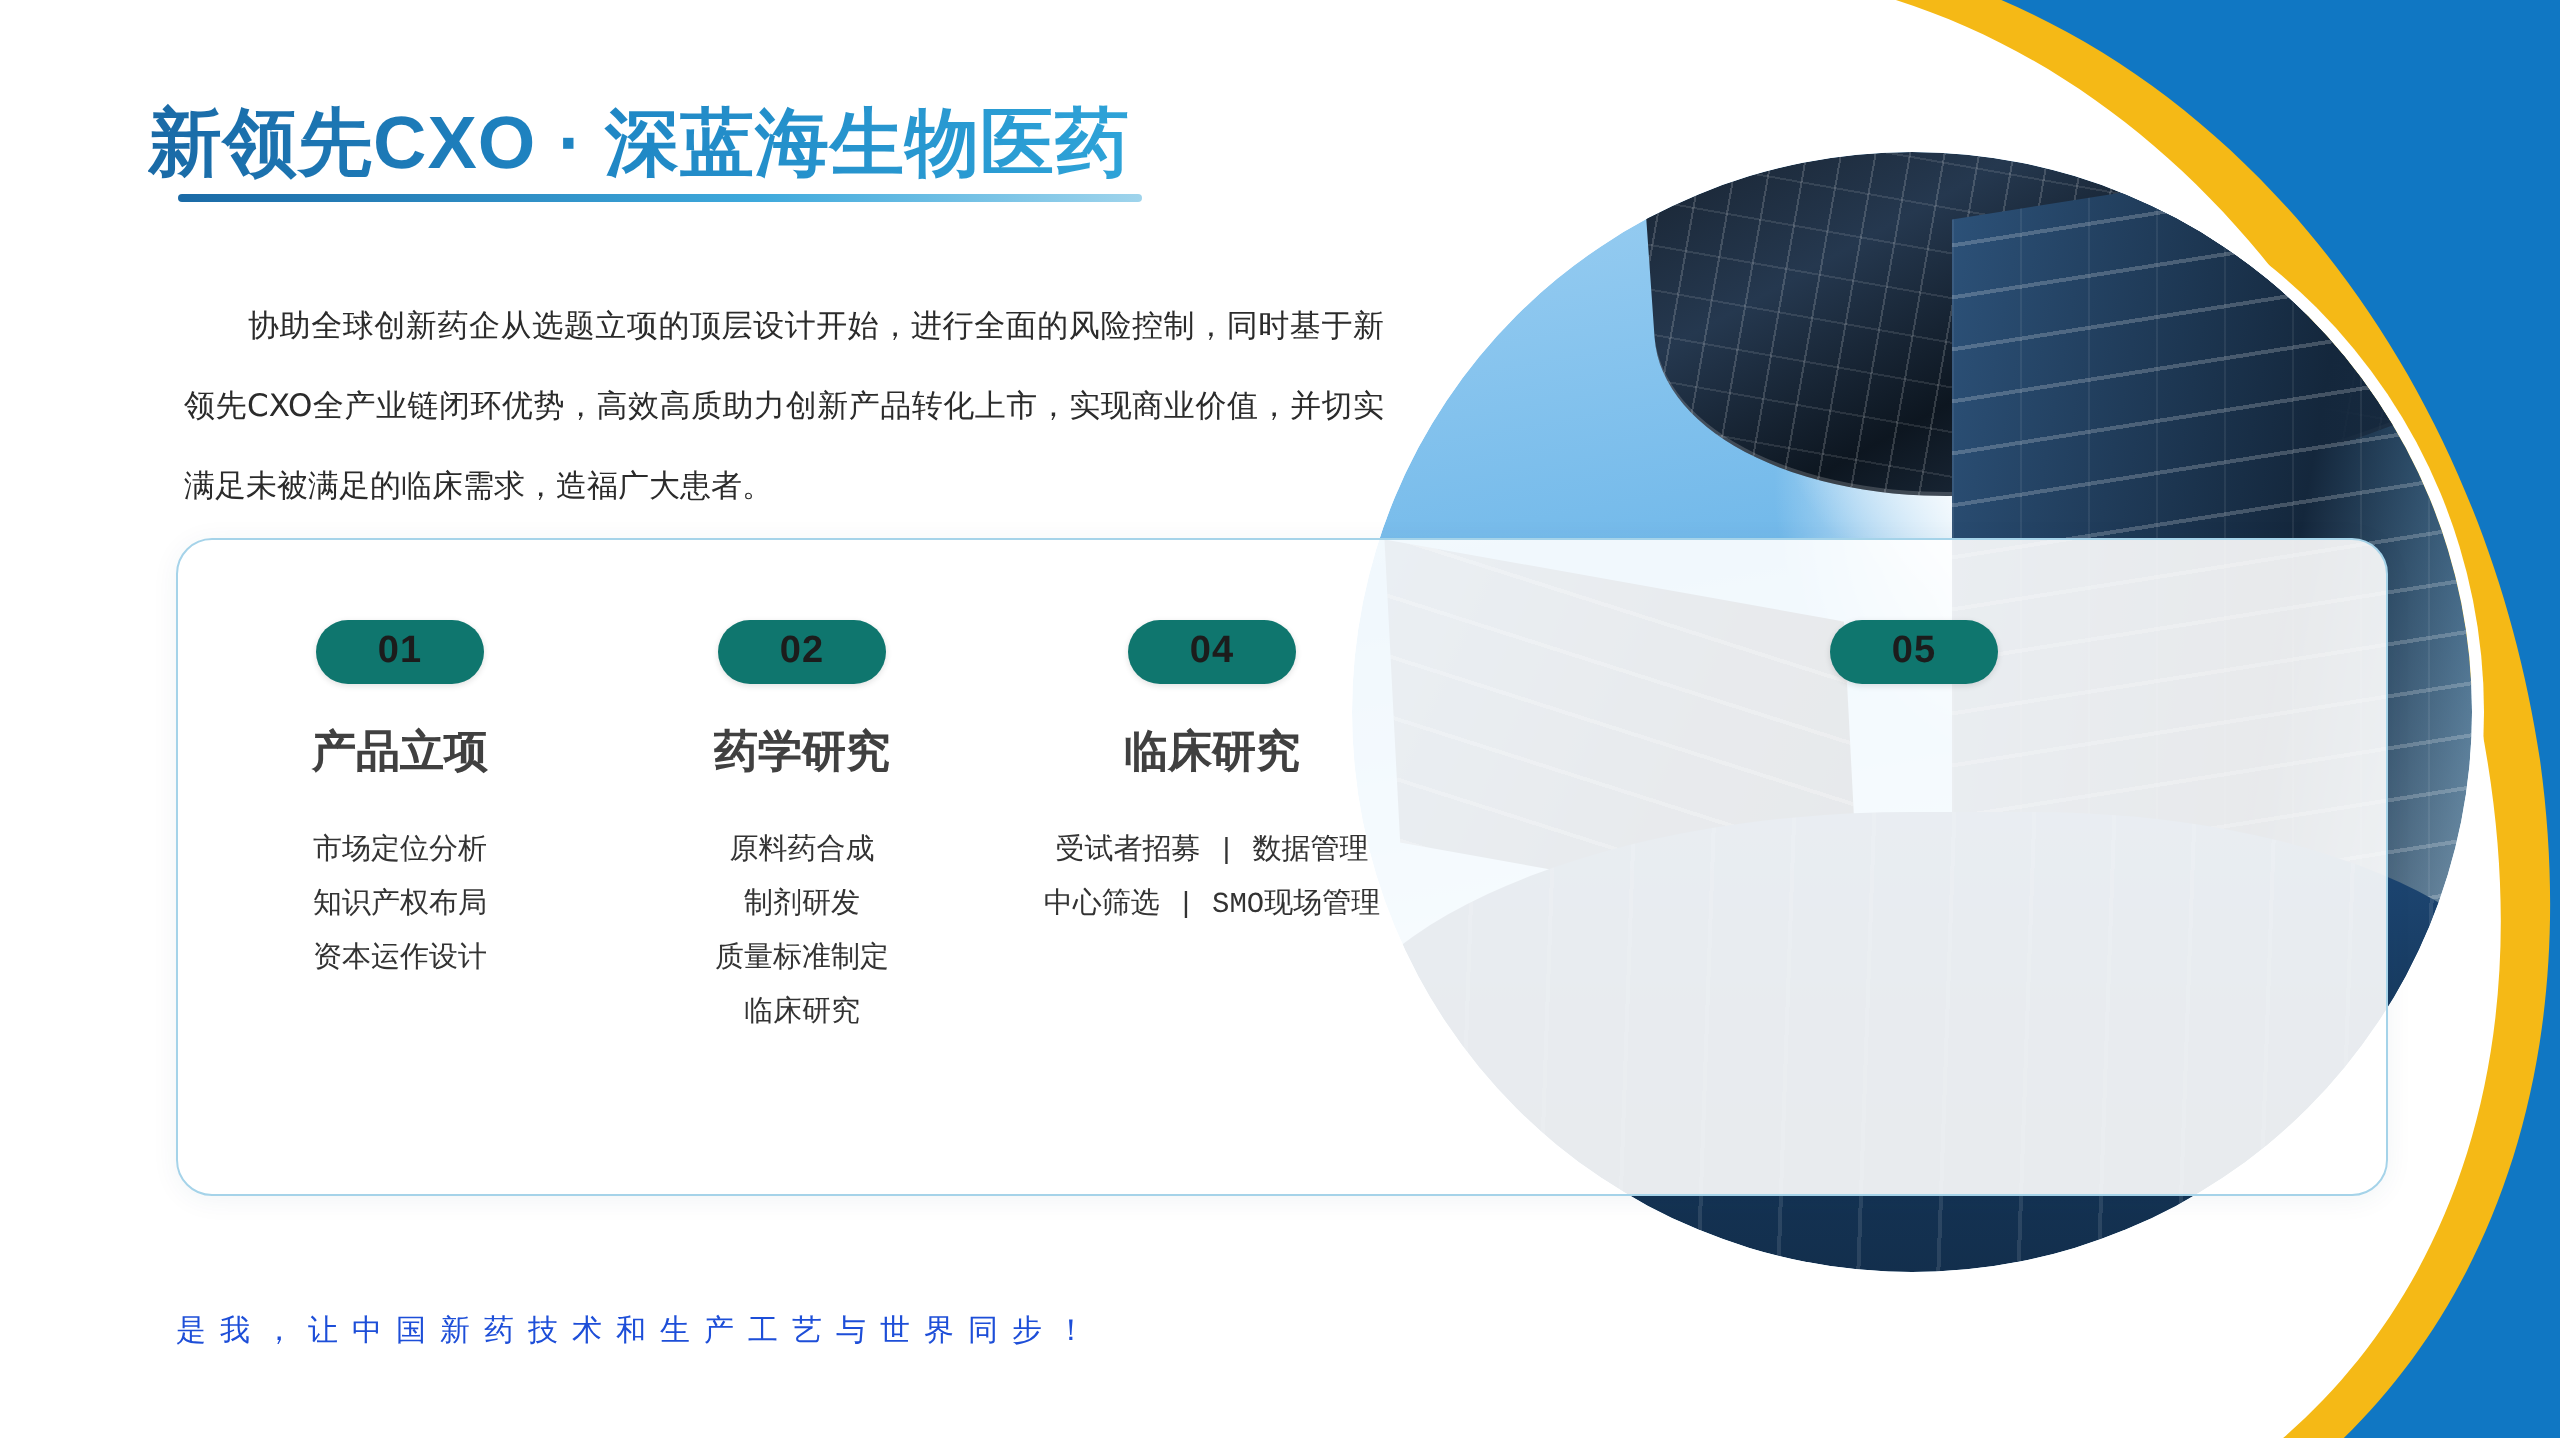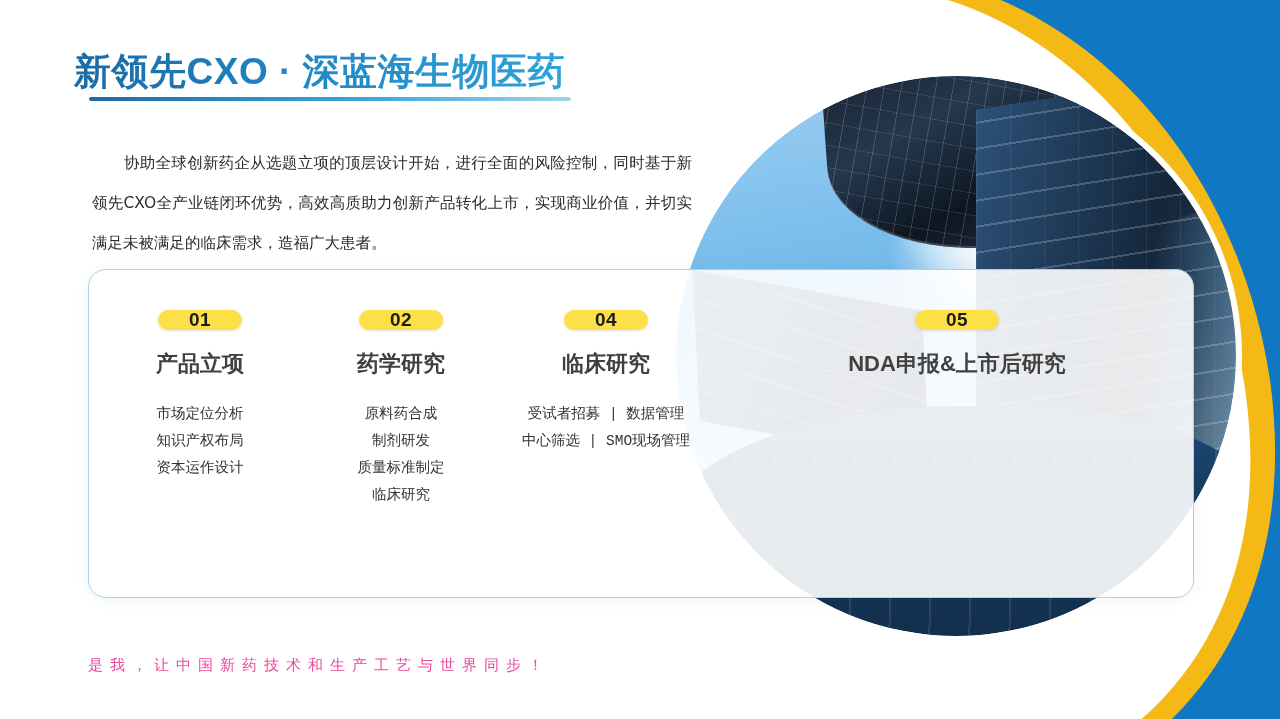--- a/index.html
+++ b/index.html
@@ -131,42 +131,42 @@
     flex:1 1 0;display:flex;flex-direction:column;align-items:center;
     padding-top:40px;
   }
   .col.c1{flex:0 0 222px;}
   .col.c2{flex:0 0 180px;}
   .col.c3{flex:0 0 220px;}
   .col.c4{flex:0 0 230px;}
   .col.c5{flex:1 1 auto;}
 
   .badge{
-    width:84px;height:20px;border-radius:16px;
-    background:#fde047;
+    width:84px;height:32px;border-radius:16px;
+    background:#0f766e;
     display:flex;align-items:center;justify-content:center;
     color:#1c1c1c;font-size:19px;font-weight:bold;letter-spacing:.5px;
     box-shadow:0 1px 3px rgba(0,0,0,.12);
   }
   .col-title{
     margin-top:19px;
     color:#404040;font-size:22px;font-weight:bold;white-space:nowrap;
   }
   .col-list{
     margin-top:22px;text-align:center;
     font-size:14.5px;line-height:27px;color:#333333;
     font-family:Liberation Mono, monospace;
     white-space:nowrap;
   }
   .col-list div{white-space:nowrap;}
 
   
   .footer{
     position:absolute;left:88px;top:656px;
-    font-size:15px;color:#ec4899;letter-spacing:7px;
+    font-size:15px;color:#1d4ed8;letter-spacing:7px;
     font-family:Liberation Serif, serif;
     white-space:nowrap;
   }
 </style>
 </head>
 <body>
 
 <div class="slide">
 
   <div class="deco">
@@ -224,21 +224,20 @@
         <div class="badge">04</div>
         <div class="col-title">临床研究</div>
         <div class="col-list">
           <div>受试者招募 | 数据管理</div>
           <div>中心筛选 | SMO现场管理</div>
         </div>
       </div>
 
       <div class="col c5">
         <div class="badge">05</div>
-        <div class="col-title">NDA申报&amp;上市后研究</div>
       </div>
 
     </div>
   </div>
 
   <div class="footer">是我，让中国新药技术和生产工艺与世界同步！</div>
 
 </div>
 
 </body></html>

